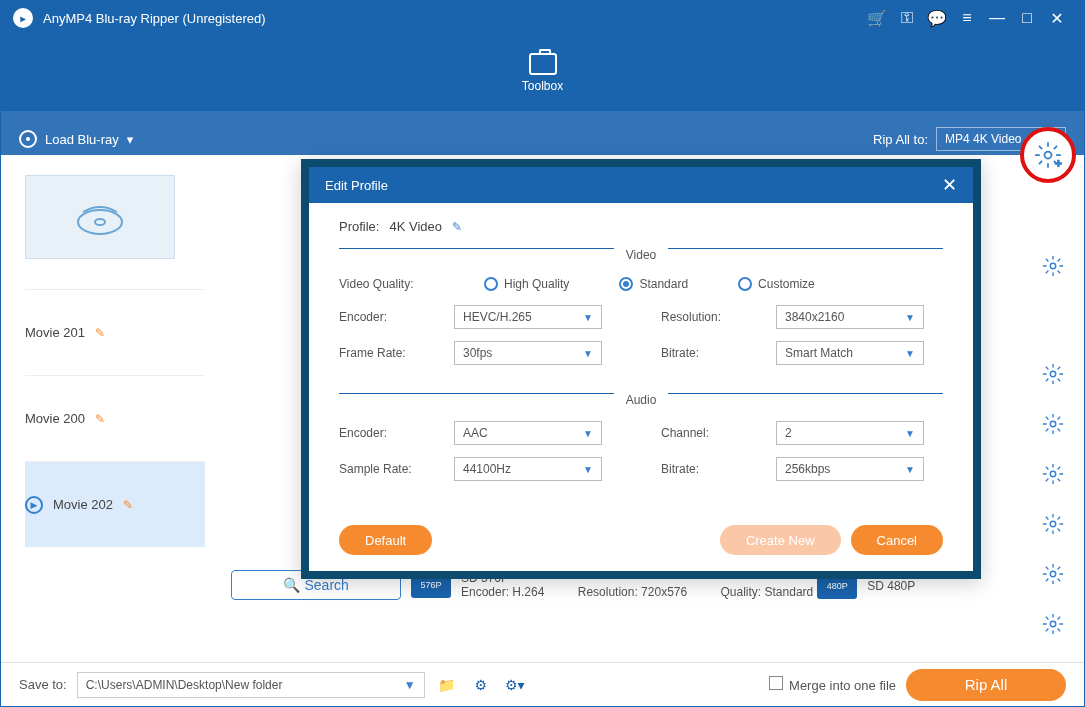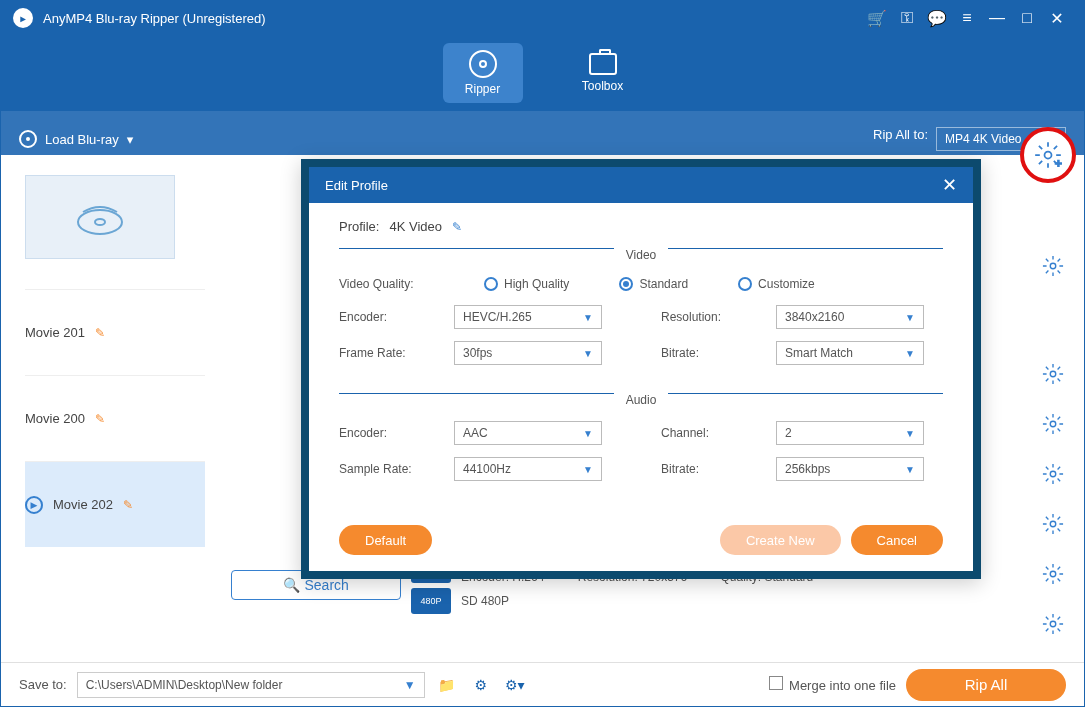--- a/index.html
+++ b/index.html
@@ -13,21 +13,21 @@
 .tool-btn.active{background:#3d83cc}
 .tool-ic{width:28px;height:28px;border:2px solid #fff;border-radius:50%;display:flex;align-items:center;justify-content:center;margin-bottom:4px}
 .tool-ic-inner{width:8px;height:8px;border:2px solid #fff;border-radius:50%}
 .toolbox-ic{width:28px;height:22px;border:2px solid #fff;border-radius:3px;position:relative;margin-bottom:4px}
 .toolbox-ic:before{content:"";position:absolute;top:-6px;left:8px;width:8px;height:4px;border:2px solid #fff;border-bottom:none;border-radius:2px 2px 0 0}
 .subbar{height:56px;background:#3374b8;display:flex;align-items:center;padding:0 18px;color:#fff;font-size:13px}
 .load-btn{display:flex;align-items:center;gap:8px;cursor:pointer}
 .disc-ic{width:18px;height:18px;border:2px solid #fff;border-radius:50%;position:relative}
 .disc-ic:after{content:"";position:absolute;width:4px;height:4px;background:#fff;border-radius:50%;top:5px;left:5px}
 .subbar-spacer{flex:1}
-.rip-select{display:flex;gap:8px}
+.rip-select{display:flex;align-items:center;gap:8px}
 .rip-dropdown{width:130px;height:24px;border:1px solid rgba(255,255,255,0.5);display:flex;align-items:center;padding:0 8px;justify-content:space-between;font-size:12px}
 .content{position:absolute;top:154px;left:0;right:0;bottom:44px;background:#fff}
 .movie-list{position:absolute;left:24px;top:20px;width:180px}
 .thumb{width:150px;height:84px;background:#e8f0f8;border:1px solid #cde;display:flex;align-items:center;justify-content:center;color:#6ba6d4;margin-bottom:30px}
 .movie-item{height:86px;display:flex;align-items:center;gap:10px;font-size:13px;color:#444;border-top:1px solid #eee}
 .movie-item.sel{background:#dcebfb}
 .play-ic{width:18px;height:18px;border:2px solid #3680cf;border-radius:50%;display:flex;align-items:center;justify-content:center;color:#3680cf;font-size:9px}
 .pencil{color:#f58a2e;font-size:12px}
 .footer{position:absolute;bottom:0;left:0;right:0;height:44px;border-top:1px solid #e0e0e0;display:flex;align-items:center;padding:0 18px;gap:10px;font-size:13px;color:#555}
 .path-input{width:348px;height:26px;border:1px solid #ccc;padding:2px 8px;font-size:12px;display:flex;align-items:center;justify-content:space-between}
@@ -79,26 +79,20 @@
   <div class="titlebar-icon">🛒</div>
   <div class="titlebar-icon">⚿</div>
   <div class="titlebar-icon">💬</div>
   <div class="titlebar-icon">≡</div>
   <div class="titlebar-icon">—</div>
   <div class="titlebar-icon">□</div>
   <div class="titlebar-icon">✕</div>
 </div>
 
 <div class="toolbar">
-  <div class="tool-btn active">
-    <div class="tool-ic">
-        <div class="tool-ic-inner"></div>
-      </div>
-    <span>Ripper</span>
-  </div>
   <div class="tool-btn">
     <div class="toolbox-ic"></div>
     <span>Toolbox</span>
   </div>
 </div>
 
 <div class="subbar">
   <div class="load-btn">
     <div class="disc-ic"></div>
     <span>Load Blu-ray</span>
@@ -165,21 +159,21 @@
           <path d="M12 1v4M12 19v4M4.2 4.2l2.8 2.8M17 17l2.8 2.8M1 12h4M19 12h4M4.2 19.8L7 17M17 7l2.8-2.8"></path>
         </svg></div>
     <div class="gear"><svg viewBox="0 0 24 24" class="gear-svg">
           <circle cx="12" cy="12" r="3"></circle>
           <path d="M12 1v4M12 19v4M4.2 4.2l2.8 2.8M17 17l2.8 2.8M1 12h4M19 12h4M4.2 19.8L7 17M17 7l2.8-2.8"></path>
         </svg></div>
   </div>
 
   <div class="bottom-strip">
     <button class="search-btn">🔍 <span>Search</span></button>
-    <div class="fmt-block" style="flex-direction:column;align-items:flex-start;gap:4px">
+    <div class="fmt-block" style="flex-direction:row;align-items:flex-end;gap:4px">
       <div style="display:flex;gap:10px;align-items:center">
         <div class="fmt-badge">576P</div>
         <div>
           <div>SD 576P</div>
           <span>Encoder: H.264</span>
           &nbsp;&nbsp;&nbsp;&nbsp;&nbsp;&nbsp;&nbsp;&nbsp;
           <span>Resolution: 720x576</span>
           &nbsp;&nbsp;&nbsp;&nbsp;&nbsp;&nbsp;&nbsp;&nbsp;
           <span>Quality: Standard</span>
         </div>

